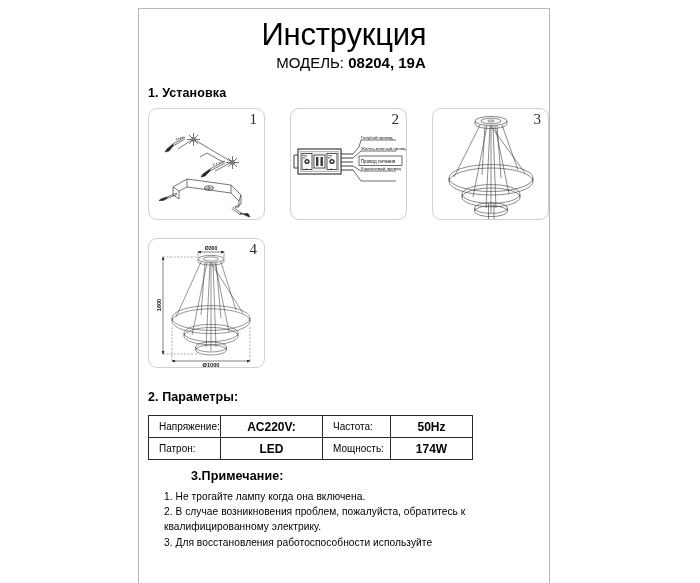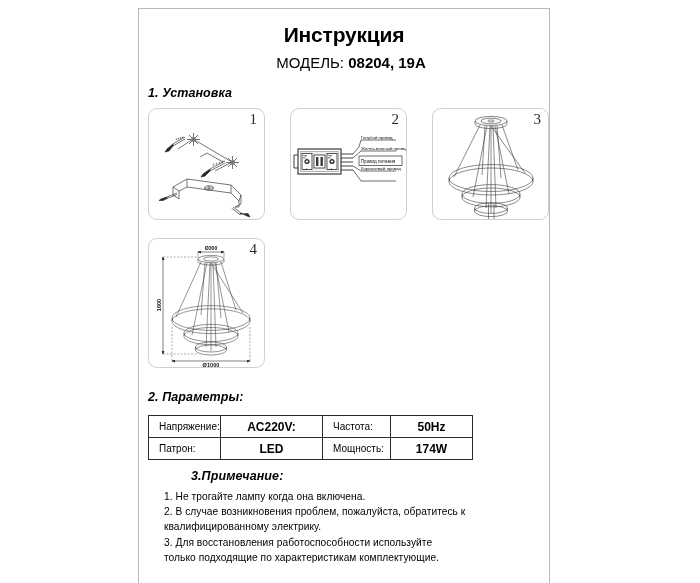--- a/index.html
+++ b/index.html
@@ -31,22 +31,22 @@
     box-sizing: border-box;
     background: #fff;
   }
   
   .doc-title {
     position: absolute;
     left: 138px;
     top: 20px;
     width: 412px;
     text-align: center;
-    font-size: 21px;
-    font-weight: bold;
+    font-size: 31px;
+    font-weight: normal;
     letter-spacing: -0.2px;
     line-height: 30px;
   }
   .doc-model {
     position: absolute;
     left: 138px;
     top: 54px;
     width: 412px;
     text-align: center;
     font-size: 15px;
@@ -55,21 +55,20 @@
   }
   .doc-model .mdl-label { font-weight: normal; margin-left: 14px; }
 
   
   .section-heading {
     position: absolute;
     font-size: 12.5px;
     font-weight: bold;
     line-height: 15px;
     letter-spacing: 0.1px;
-    font-style: italic;
   }
   #sec-install  { left: 148px; top: 86px; }
   #sec-params   { left: 148px; top: 390px; }
   #sec-notes    { left: 148px; top: 469px; margin-left: 43px; }
 
   
   .panel {
     position: absolute;
     border: 1px solid #cfcfcf;
     border-radius: 9px;
@@ -393,16 +392,15 @@
     </tbody>
   </table>
 
   <div class="section-heading" id="sec-notes">3.Примечание:</div>
 
   <div class="notes">
     <div class="note-line">1. Не трогайте лампу когда она включена.</div>
     <div class="note-line">2. В случае возникновения проблем, пожалуйста, обратитесь к</div>
     <div class="note-line">квалифицированному электрику.</div>
     <div class="note-line">3. Для восстановления работоспособности используйте</div>
-    <div class="note-line">только подходящие по характеристикам комплектующие.</div>
   </div>
 
 </div>
 
 </body></html>

